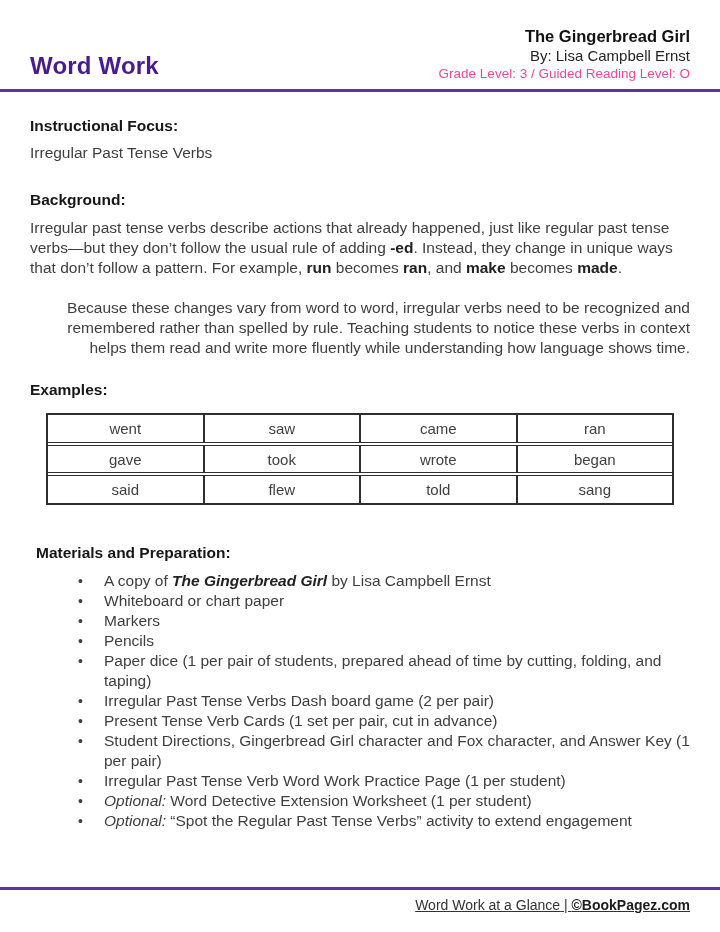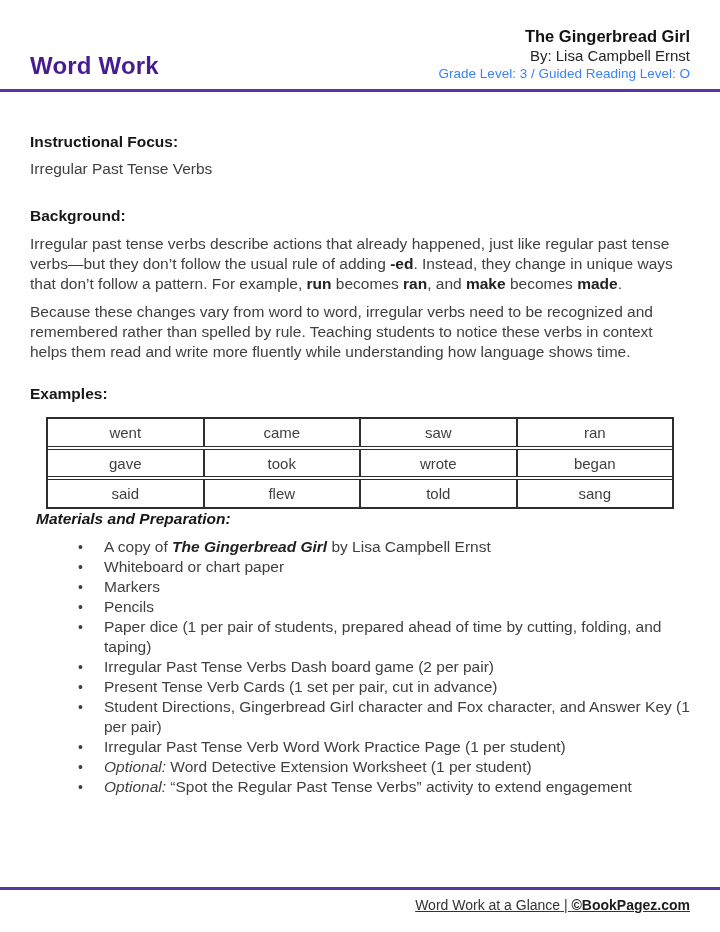--- a/index.html
+++ b/index.html
@@ -18,32 +18,32 @@
     padding:26px 30px 7px 30px;
   }
   .page-title {
     font-size:24px; font-weight:700; letter-spacing:.2px;
     color:#461c8e;
     padding-bottom:2px;
   }
   .header-right { text-align:right; }
   .book-title { font-size:16.5px; font-weight:700; color:#121212; line-height:20px; }
   .byline     { font-size:15px;   color:#242424; line-height:19px; }
-  .grade      { font-size:13.5px; color:#3b82f6; line-height:17px; }
+  .grade      { font-size:13.5px; color:#ec4899; line-height:17px; }
   .rule { height:3px; background:#5b35a3; width:100%; }
   
   .main { padding:16px 30px 0 30px; font-size:15.5px; line-height:20px; }
   .section-heading {
     font-size:15.5px; font-weight:700; color:#171717; line-height:20px;
   }
-  .focus-heading      { margin-top:24px; }
+  .focus-heading      { margin-top:8px; }
   .focus-body         { margin-top:7px; }
   .background-heading { margin-top:27px; }
   .para               { margin-top:8px; max-width:660px; }
-  .para + .para       { margin-top:8px; }
+  .para + .para       { margin-top:20px;text-align:right; }
   .examples-heading   { margin-top:22px; }
   
   .ex-table {
     width:628px; margin:13px 0 0 16px;
     border:2px solid #2e2e2e;
     background:#ffffff;
   }
   .ex-row {
     display:flex; height:28px; align-items:flex-start;
     border-top:1px solid #2e2e2e; border-bottom:1px solid #2e2e2e;
@@ -51,21 +51,21 @@
   }
   .ex-row:first-child { margin-top:0; border-top:0; }
   .ex-row:last-child  { border-bottom:0; }
   .ex-cell {
     flex:1; height:100%; line-height:27px;
     text-align:center; font-size:15px; color:#3f3f3f;
     border-right:2px solid #2e2e2e;
   }
   .ex-cell:last-child { border-right:0; }
   
-  .materials-heading { margin-left:6px;font-style:italic; }
+  .materials-heading { margin-top:38px; margin-left:6px; }
   .materials-list { list-style:none; margin-top:8px; }
   .materials-list li {
     display:flex; align-items:flex-start;
     padding-left:48px; max-width:660px;
   }
   .bullet {
     width:26px; flex:0 0 26px; text-align:left;
     font-size:14px; line-height:20px; color:#3f3f3f;
   }
   .li-text { flex:1; line-height:20px; }
@@ -99,22 +99,22 @@
     <div class="focus-body">Irregular Past Tense Verbs</div>
 
     <div class="section-heading background-heading">Background:</div>
     <p class="para"><span>Irregular past tense verbs describe actions that already happened, just like regular past tense verbs—but they don’t follow the usual rule of adding </span><span class="seg-b">-ed</span><span>. Instead, they change in unique ways that don’t follow a pattern.  For example, </span><span class="seg-b">run</span><span> becomes </span><span class="seg-b">ran</span><span>, and </span><span class="seg-b">make</span><span> becomes </span><span class="seg-b">made</span><span>.</span></p>
     <p class="para"><span>Because these changes vary from word to word, irregular verbs need to be recognized and remembered rather than spelled by rule.  Teaching students to notice these verbs in context helps them read and write more fluently while understanding how language shows time.</span></p>
 
     <div class="section-heading examples-heading">Examples:</div>
     <div class="ex-table" id="examples-table">
         <div class="ex-row">
           <div class="ex-cell">went</div>
+          <div class="ex-cell">saw</div>
           <div class="ex-cell">came</div>
-          <div class="ex-cell">saw</div>
           <div class="ex-cell">ran</div>
         </div>
         <div class="ex-row">
           <div class="ex-cell">gave</div>
           <div class="ex-cell">took</div>
           <div class="ex-cell">wrote</div>
           <div class="ex-cell">began</div>
         </div>
         <div class="ex-row">
           <div class="ex-cell">said</div>

